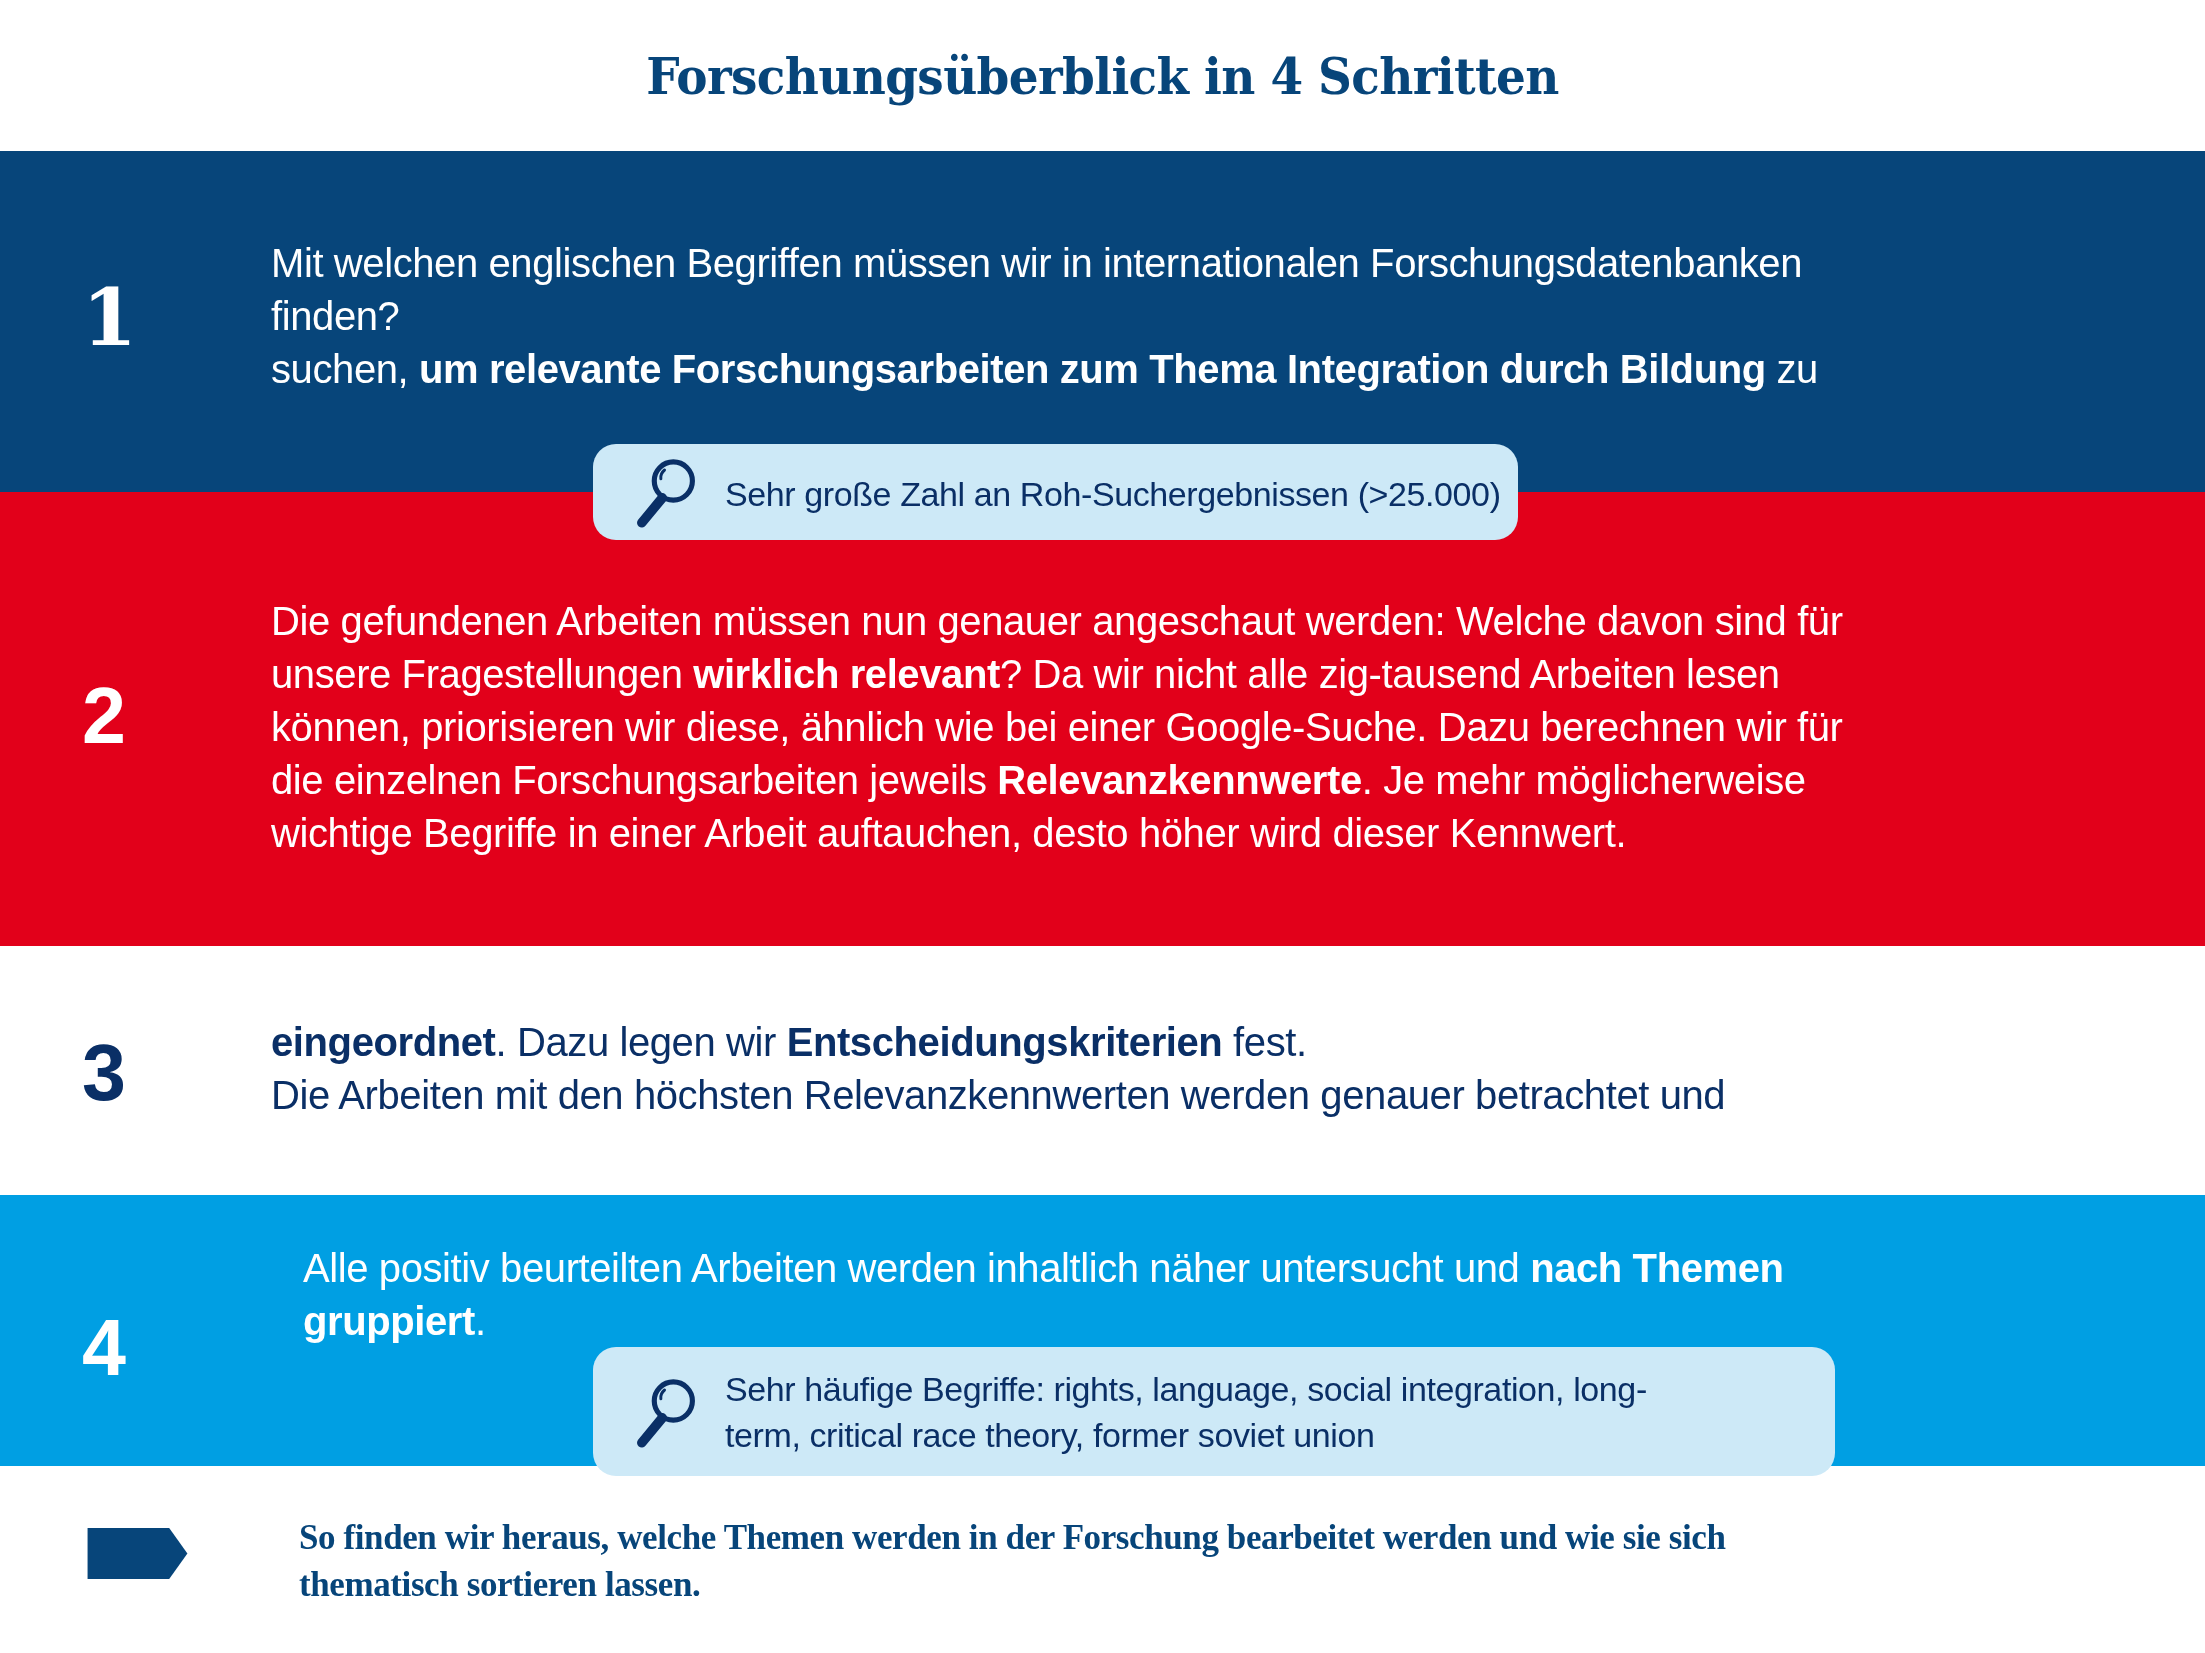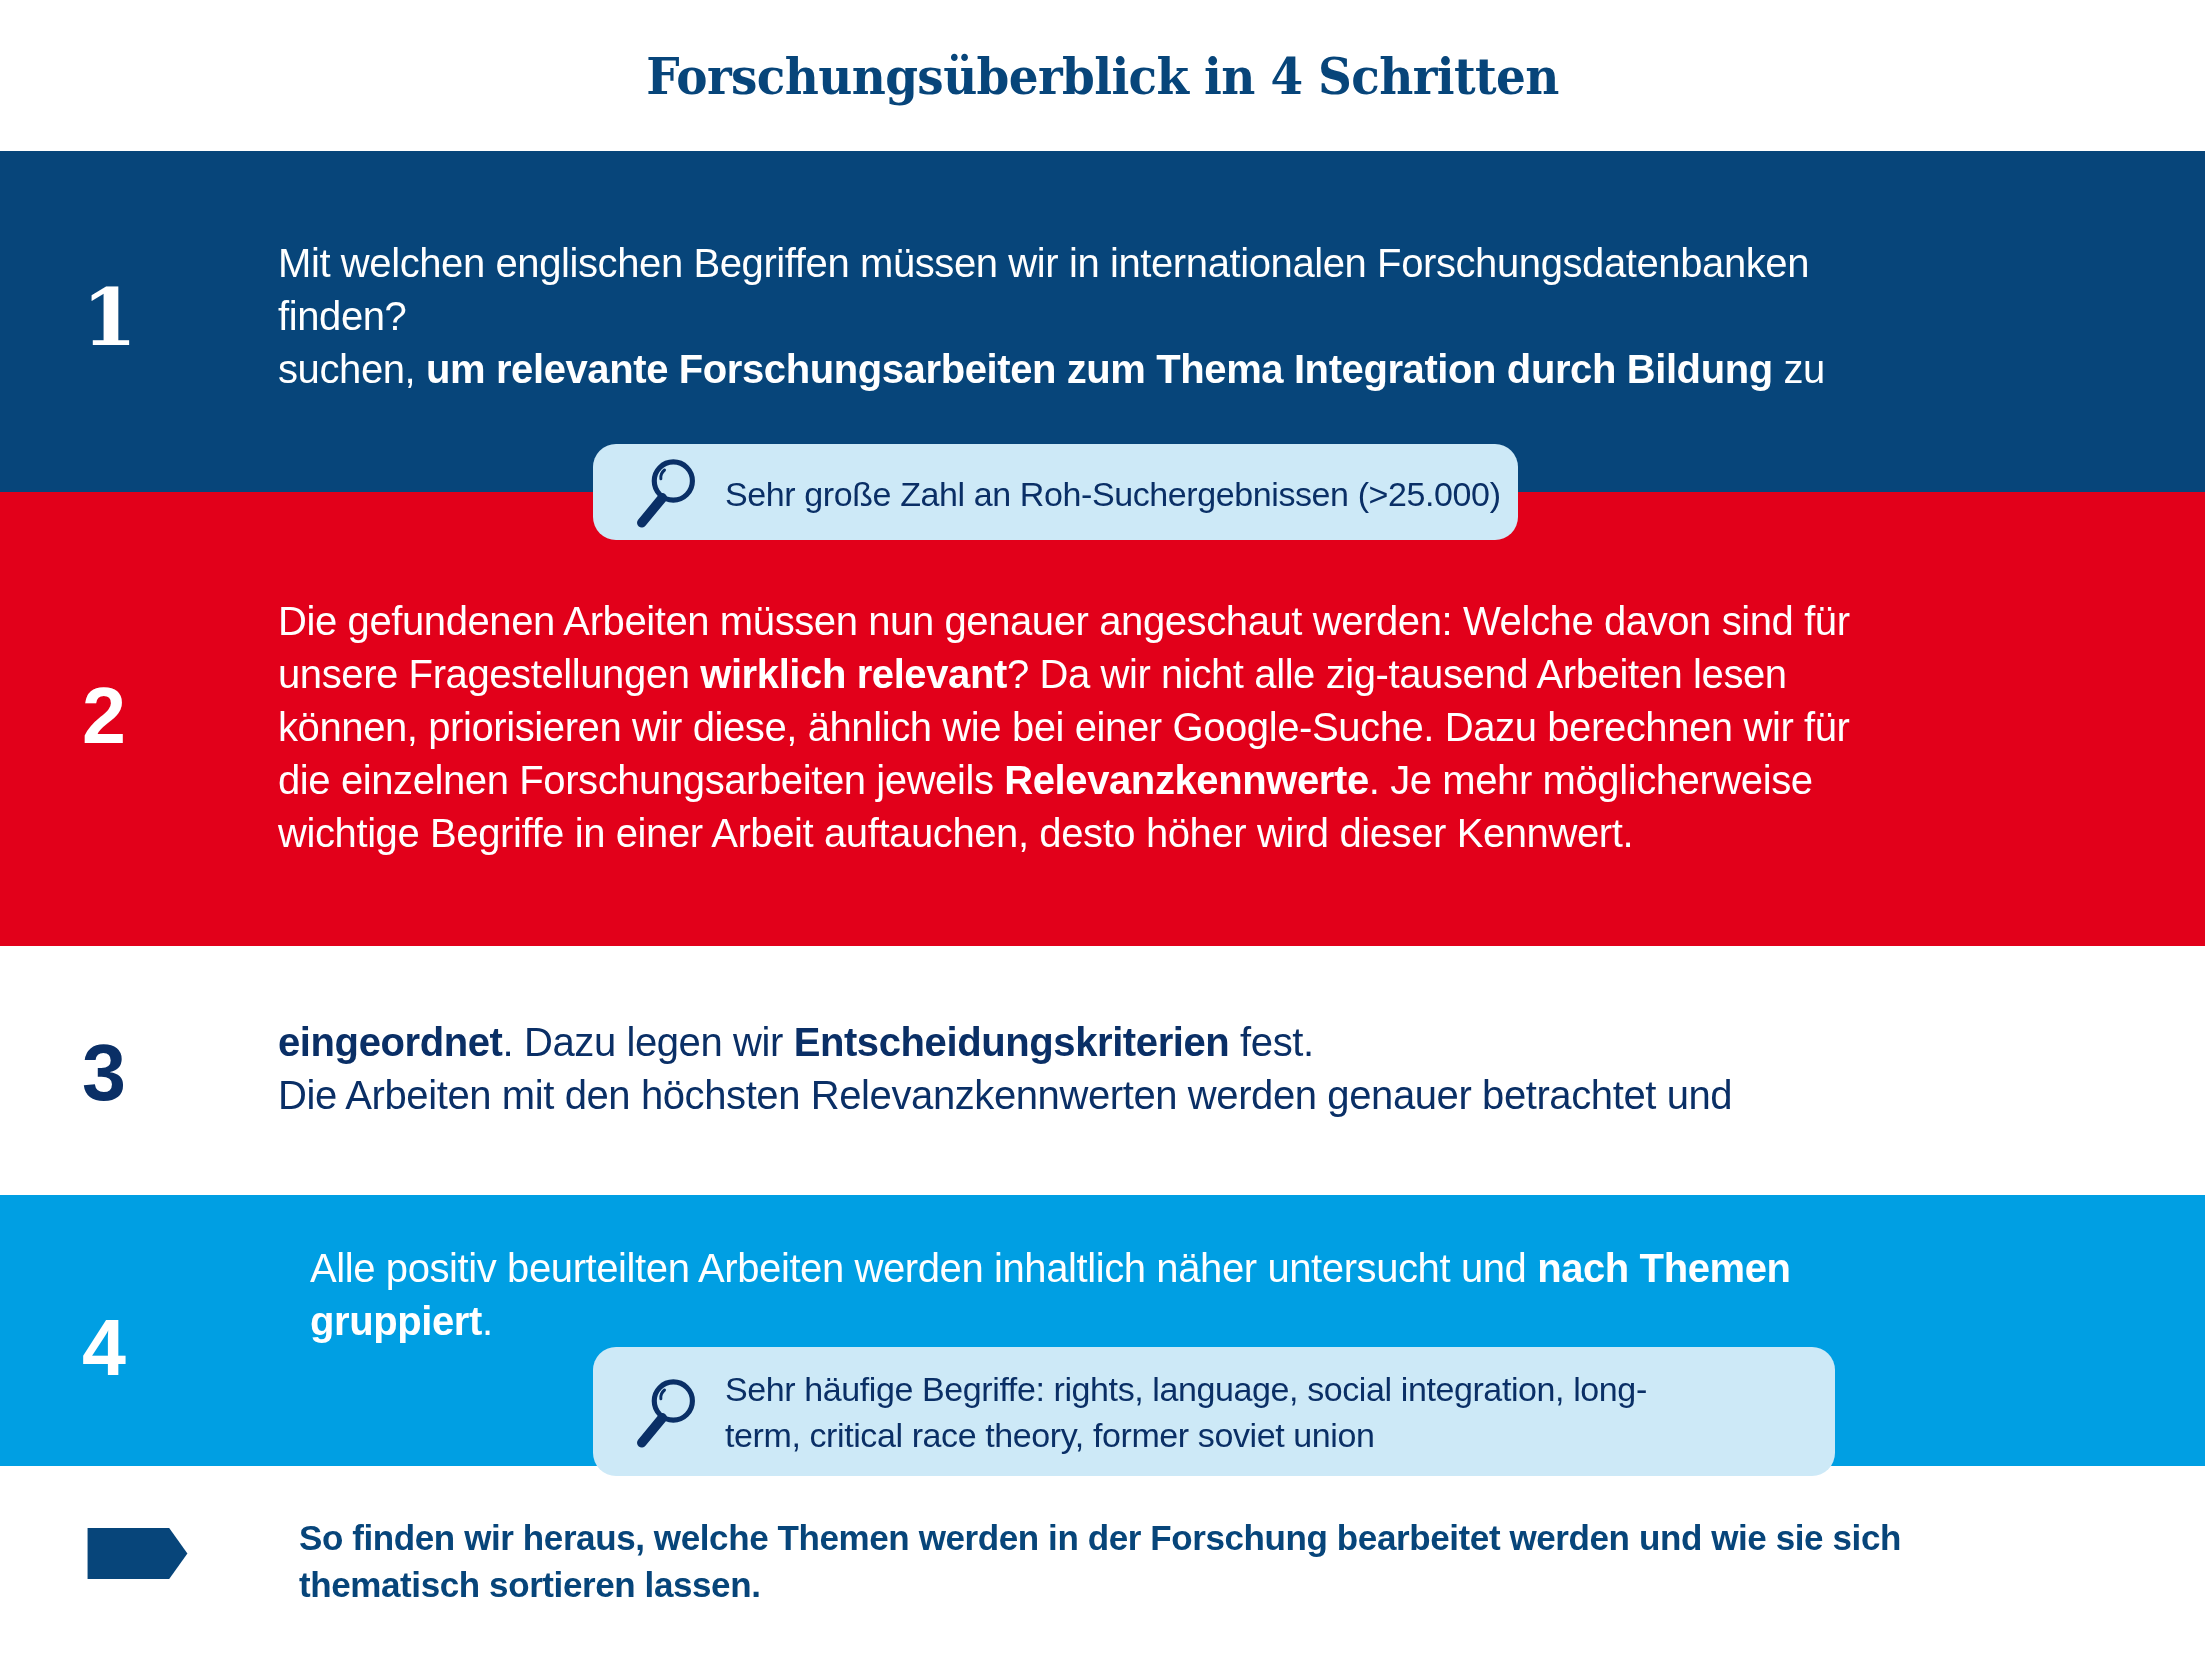--- a/index.html
+++ b/index.html
@@ -20,21 +20,21 @@
   .band-3 { top: 946px; height: 249px; background: #ffffff; }
   .band-4 { top: 1195px; height: 271px; background: #009fe3; }
 
   .num {
     position: absolute; left: 82px; font-weight: bold; font-size: 79px; line-height: 1;
   }
   .num-serif { font-family: "DejaVu Serif", serif; }
   .num-sans { font-family: "Liberation Sans", sans-serif; }
 
   .body-text {
-    position: absolute; left: 278px; font-size: 40px; line-height: 53px;
+    position: absolute; left: 271px; font-size: 40px; line-height: 53px;
     white-space: nowrap; letter-spacing: -0.4px;
   }
   .body-text .line { display: block; }
   .body-text b { font-weight: bold; }
   .white { color: #ffffff; }
   .navy { color: #0a2f66; }
 
   .callout {
     position: absolute; left: 593px; background: #cde9f7;
     display: flex; align-items: center; box-sizing: border-box; border-radius: 23px;
@@ -48,21 +48,21 @@
   }
   .callout-1 .ctext { top: 26.5px; }
   .callout-2 .ctext { top: 19px; }
   .callout .ctext .line { display: block; }
 
   .footer-arrow { position: absolute; left: 87px; top: 1528px; width: 101px; height: 51px; }
   .footer-text {
     position: absolute; left: 299px; top: 1514px; font-weight: bold; font-size: 35px; line-height: 47px;
     color: #07457a; white-space: nowrap; letter-spacing: -0.4px;
   }
-  .footer-text .line { display: block; }
+  .footer-text .line { display: block; font-family: Liberation Serif, serif; }
 </style>
 </head>
 <body>
 
 <div class="title">Forschungsüberblick in 4 Schritten</div>
 
 <section class="band band-1"></section>
 <div class="num num-serif white" style="top:278px;">1</div>
 <div class="body-text white" style="top:237px;">
   <span class="line"><span>Mit welchen englischen Begriffen müssen wir in internationalen Forschungsdatenbanken</span></span>

